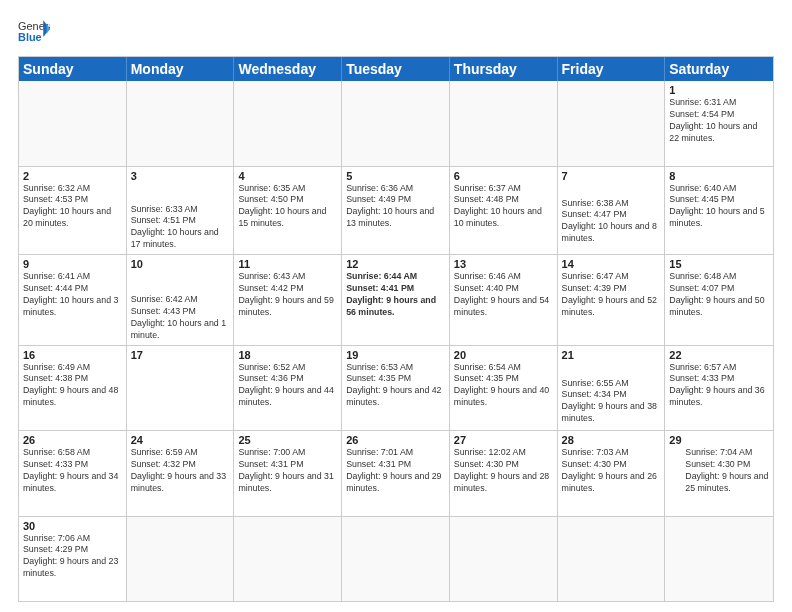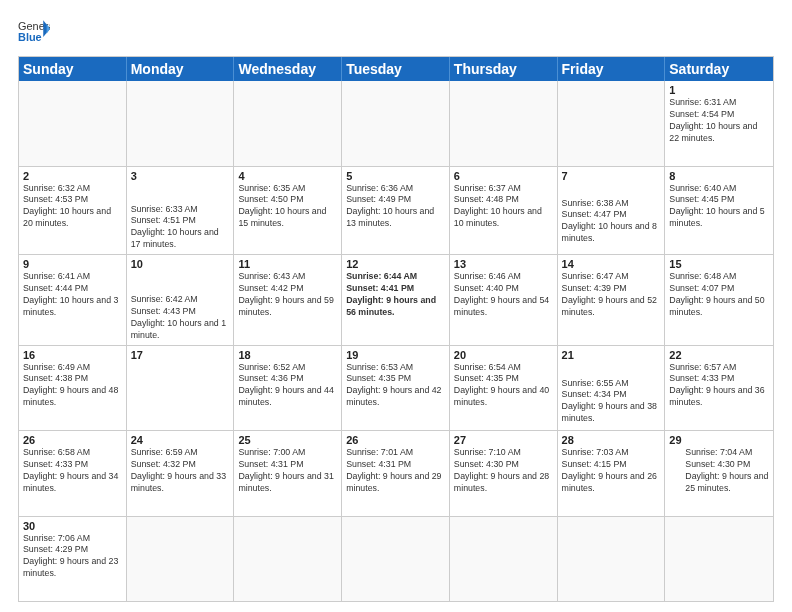--- a/index.html
+++ b/index.html
@@ -293,28 +293,28 @@
 Daylight: 9 hours and 31 minutes.</div>
           </div>
           <div class="cal-cell filled">
             <span class="day-num">26</span>
             <div class="cell-info" style="white-space: pre-line;">Sunrise: 7:01 AM
 Sunset: 4:31 PM
 Daylight: 9 hours and 29 minutes.</div>
           </div>
           <div class="cal-cell filled">
             <span class="day-num">27</span>
-            <div class="cell-info" style="white-space: pre-line;">Sunrise: 7:10 AM
+            <div class="cell-info" style="white-space: pre-line;">Sunrise: 12:02 AM
 Sunset: 4:30 PM
 Daylight: 9 hours and 28 minutes.</div>
           </div>
           <div class="cal-cell filled">
             <span class="day-num">28</span>
             <div class="cell-info" style="white-space: pre-line;">Sunrise: 7:03 AM
-Sunset: 4:15 PM
+Sunset: 4:30 PM
 Daylight: 9 hours and 26 minutes.</div>
           </div>
           <div class="cal-cell filled">
             <span class="day-num">29</span>
             <div class="cell-info" style="white-space: pre-line; margin-left: 16px;">Sunrise: 7:04 AM
 Sunset: 4:30 PM
 Daylight: 9 hours and 25 minutes.</div>
           </div>
         </div>
         <div class="cal-row">

